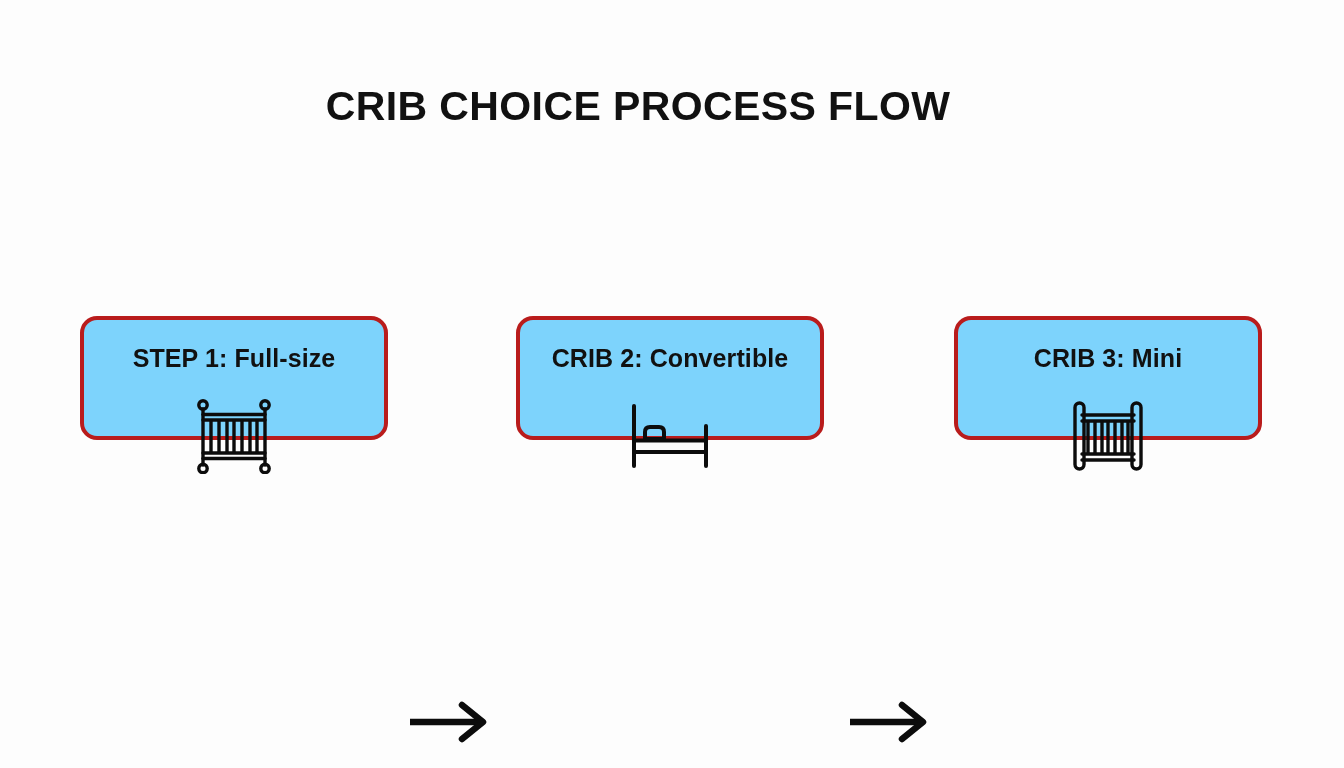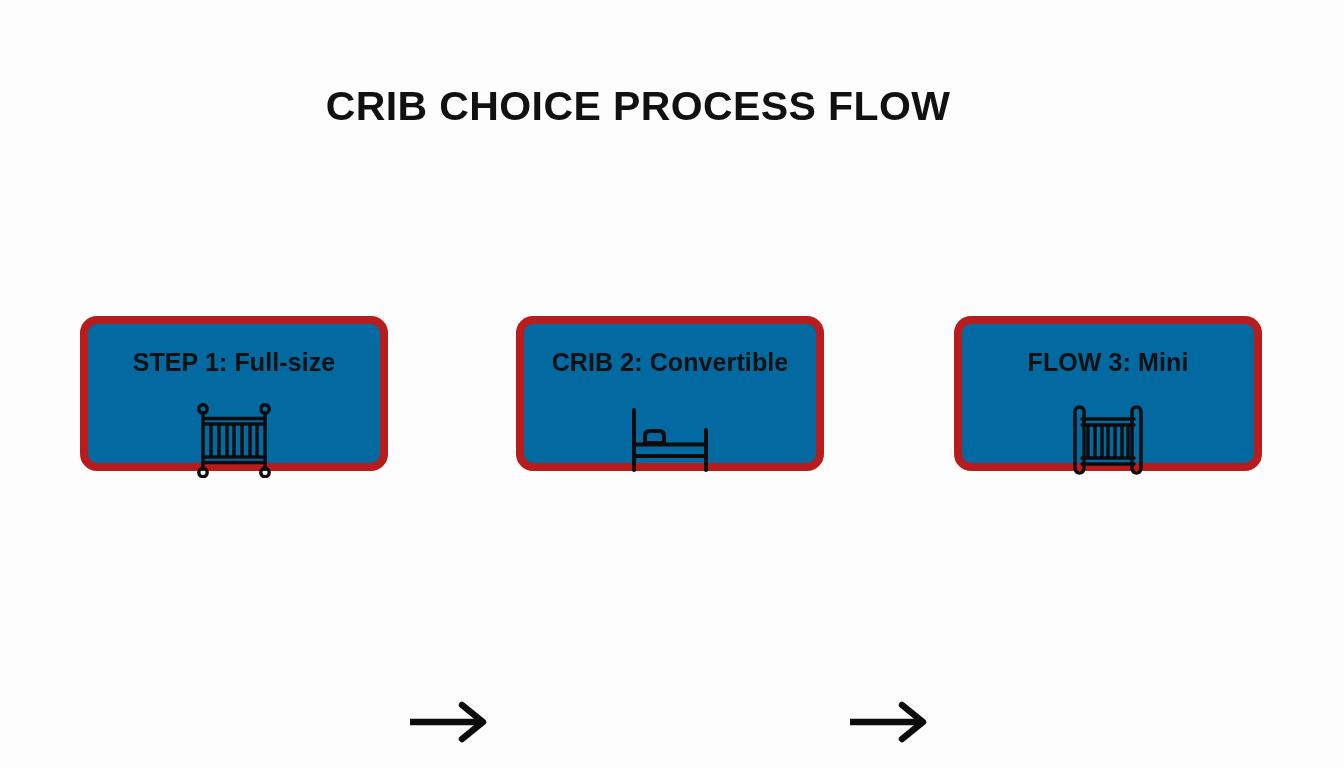--- a/index.html
+++ b/index.html
@@ -44,25 +44,25 @@
     left: 0;
     top: 316px;
     width: 1344px;
     height: 176px;
   }
 
   .step-box {
     position: absolute;
     top: 0;
     width: 308px;
-    height: 155px;
+    height: 124px;
     box-sizing: border-box;
-    border: 8px solid #b91c1c;
+    border: 4px solid #b91c1c;
     border-radius: 17px;
-    background: #0369a1;
+    background: #7dd3fc;
   }
 
   #step-box-1 { left: 80px; }
   #step-box-2 { left: 516px; }
   #step-box-3 { left: 954px; }
 
   .step-label {
     position: absolute;
     left: 0;
     top: 26px;
@@ -157,21 +157,21 @@
         <line x1="12" y1="54" x2="84" y2="54"></line>
       </svg>
     </div>
 
     <svg class="arrow" id="arrow-2" viewBox="0 0 92 42" fill="none" stroke="#0c0c0c" stroke-width="6.5" stroke-linecap="butt" stroke-linejoin="miter">
       <line x1="6" y1="21" x2="74" y2="21"></line>
       <polyline points="58,4 79,21 58,38" stroke-linecap="round" stroke-linejoin="round"></polyline>
     </svg>
 
     <div class="step-box" id="step-box-3">
-      <div class="step-label">FLOW 3: Mini</div>
+      <div class="step-label">CRIB 3: Mini</div>
 
       <svg class="step-icon" viewBox="0 0 96 76" fill="none" stroke="#0c0c0c" stroke-width="3.4" stroke-linecap="round" stroke-linejoin="round">
 
         <rect x="15" y="5" width="9" height="66" rx="4.5"></rect>
 
         <rect x="72" y="5" width="9" height="66" rx="4.5"></rect>
 
         <line x1="22" y1="17" x2="74" y2="17"></line>
         <line x1="22" y1="23" x2="74" y2="23"></line>
 

